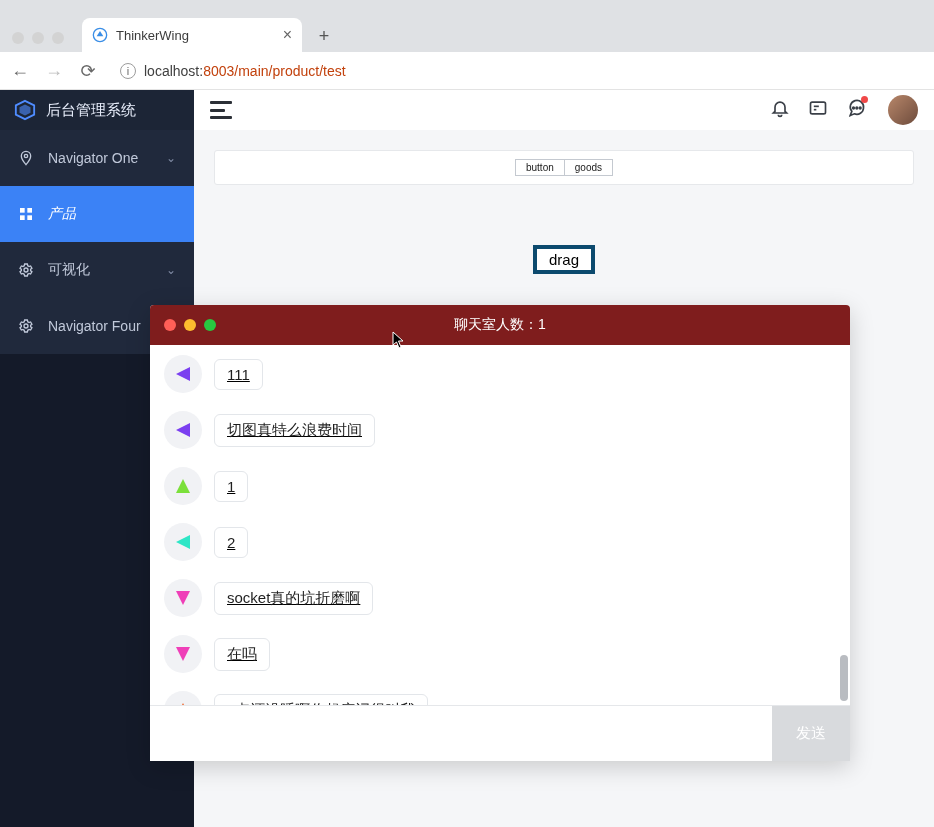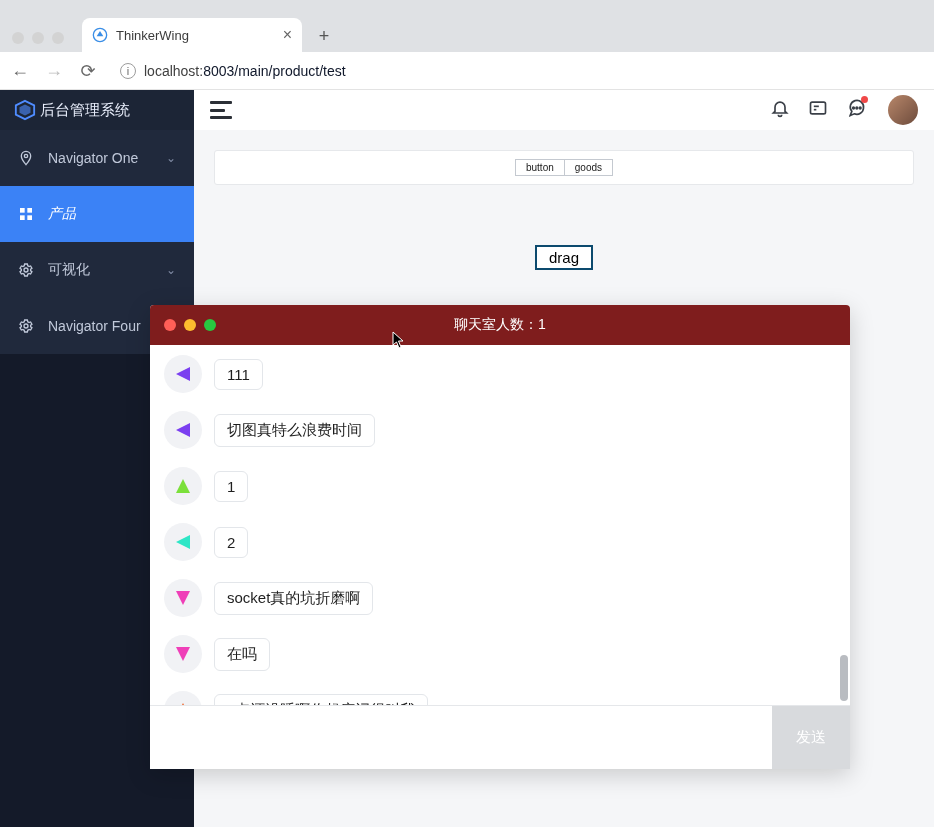--- a/index.html
+++ b/index.html
@@ -13,26 +13,26 @@
 .tab { background:#fff; border-radius:8px 8px 0 0; height:34px; display:flex; align-items:center; padding:0 10px; gap:8px; min-width:220px; font-size:13px; color:#3b3b3b;}
 .tab .favicon { width:16px; height:16px; }
 .tab .close { margin-left:auto; color:#666; font-size:16px; line-height:1; }
 .newtab { width:24px; height:24px; display:flex; align-items:center; justify-content:center; color:#555; font-size:18px; margin-bottom:4px; margin-left:4px;}
 .addrrow { background:#fff; height:38px; display:flex; align-items:center; padding:0 10px; gap:14px; border-bottom:1px solid #e3e3e3;}
 .navbtn { color:#6a6a6a; font-size:18px; width:20px; text-align:center;}
 .navbtn.disabled{ color:#bdbdbd;}
 .addrbar { flex:1; display:flex; align-items:center; gap:8px; padding:4px 8px; border-radius:14px; font-size:14px; color:#202020;}
 .addrbar .infoicon{ color:#6b6b6b; border:1px solid #9c9c9c; width:16px; height:16px; border-radius:50%; display:flex; align-items:center; justify-content:center; font-size:11px;}
 .addrbar .host { color:#404040; }
-.addrbar .path { color:#0f172a; }
+.addrbar .path { color:#c2410c; }
 
 
 .app { display:flex; height:calc(827px - 78px); }
 .sidebar { width:210px; background:#20293c; color:#cfd6e4; display:flex; flex-direction:column; }
-.sb-top { height:40px; display:flex; align-items:center; padding:0 14px; gap:4px; background:#1c2536;}
+.sb-top { height:40px; display:flex; align-items:center; padding:0 14px; gap:10px; background:#1c2536;}
 .sb-top .logo { width:22px; height:22px; }
 .sb-top .title { color:#e8eefb; font-size:15px; font-weight:500;}
 .nav { flex:0 0 auto;}
 .nav-item { height:56px; display:flex; align-items:center; padding:0 18px; gap:14px; font-size:14px; color:#c1c9da; position:relative; cursor:pointer;}
 .nav-item .chev { margin-left:auto; color:#7f8aa3; font-size:12px;}
 .nav-item.active { background:#3b82f6; color:#fff;font-style:italic; }
 .nav-icon { width:16px; height:16px; display:flex; align-items:center; justify-content:center; }
 .sidebar-bottom { flex:1; background:#141a29; }
 
 .main { flex:1; background:#f5f6f8; position:relative; }
@@ -44,36 +44,36 @@
 .topicon { color:#3a3f47; cursor:pointer; position:relative;}
 .topicon svg{ width:20px; height:20px; }
 .dotbadge{ position:absolute; top:-2px; right:-2px; width:7px; height:7px; border-radius:50%; background:#f04848;}
 .avatar { width:30px; height:30px; border-radius:50%; background:linear-gradient(135deg,#b8876a,#6d4b3c); margin-left:4px;}
 
 .content { padding:20px; color:#333; }
 .btnrow { background:#fff; border:1px solid #e6e8eb; border-radius:3px; padding:8px 10px; display:flex; justify-content:center; gap:0; width:700px; margin-bottom:60px;}
 .small-btn { border:1px solid #c4c9d0; background:#fff; padding:2px 10px; font-size:10px; color:#202020; cursor:pointer; }
 .small-btn + .small-btn{ margin-left:-1px;}
 .drag-area{ display:flex; justify-content:center;}
-.drag-btn{ border:2px solid #0c4a6e; background:#fff; padding:2px 12px; font-size:15px; cursor:pointer;}
+.drag-btn{ border:4px solid #0c4a6e; background:#fff; padding:2px 12px; font-size:15px; cursor:pointer;}
 
 
 .chatwin { position:absolute; left:150px; top:305px; width:700px; background:#fff; box-shadow:0 6px 24px rgba(0,0,0,0.18); border-radius:4px 4px 0 0; overflow:hidden; }
 .chathdr { height:40px; background:#7f1d1d; display:flex; align-items:center; padding:0 14px; color:#fff; font-size:14px; position:relative;}
 .chathdr .wtraffic { display:flex; gap:8px; }
 .wdot{ width:12px; height:12px; border-radius:50%; }
 .wdot.r{ background:#ff5f57;} .wdot.y{ background:#febc2e;} .wdot.g{ background:#28c840;}
 .chathdr .ctitle{ position:absolute; left:50%; transform:translateX(-50%); color:#fff; font-size:14px;}
 .chatbody{ height:360px; overflow-y:auto; padding:10px 14px; background:#fff; position:relative;}
-.msg { display:flex; align-items:center; gap:12px; margin-bottom:18px;}
+.msg { display:flex; align-items:center; gap:12px; margin-bottom:18px;text-decoration:underline;}
 .ava { width:38px; height:38px; border-radius:50%; background:#f1f2f5; display:flex; align-items:center; justify-content:center;}
 .ava svg{ width:20px; height:20px; }
 .bubble{ border:1px solid #e3e6ea; border-radius:6px; padding:6px 12px; font-size:15px; color:#1f1f1f; background:#fff;}
 .scrollthumb{ position:absolute; right:2px; top:310px; width:8px; height:46px; background:#b9bcc1; border-radius:4px;}
-.chatinput{ display:flex; border-top:1px solid #e5e7ea; height:64px;}
+.chatinput{ display:flex; border-top:1px solid #e5e7ea; height:56px;}
 .chatinput input{ flex:1; border:none; outline:none; padding:0 16px; font-size:15px;}
 .sendbtn{ width:78px; background:#d8dadd; color:#fff; border:none; font-size:15px; cursor:pointer;}
 
 .cursor-arrow{ position:absolute; left:392px; top:331px; pointer-events:none;}
 </style>
 </head>
 <body>
 
 <div class="chrome">
   <div class="tabbar">

